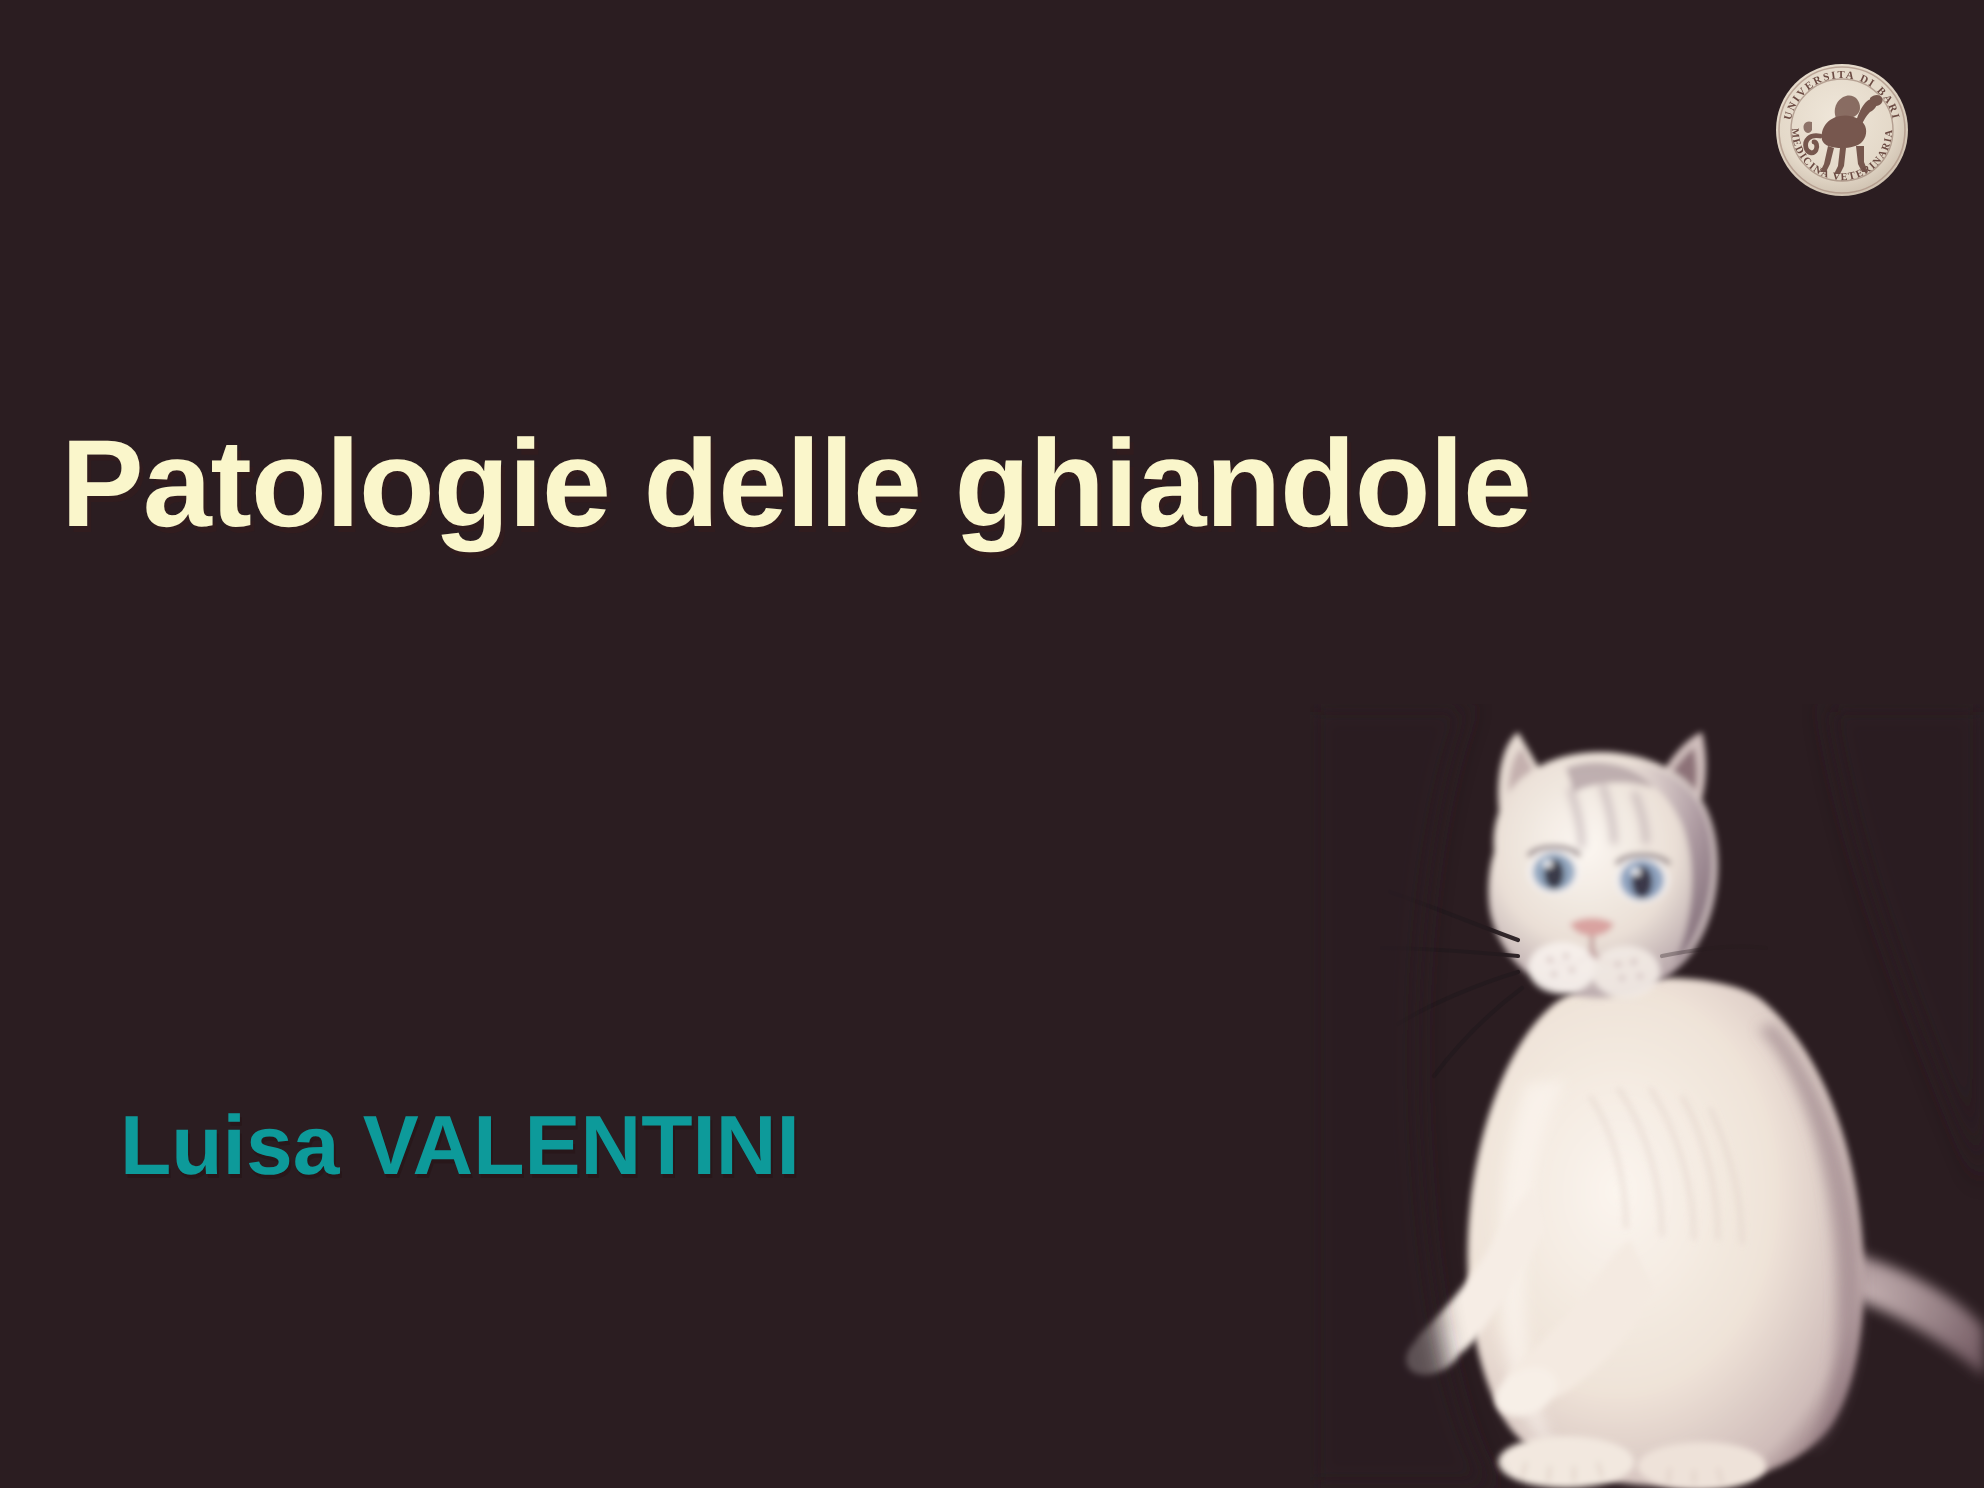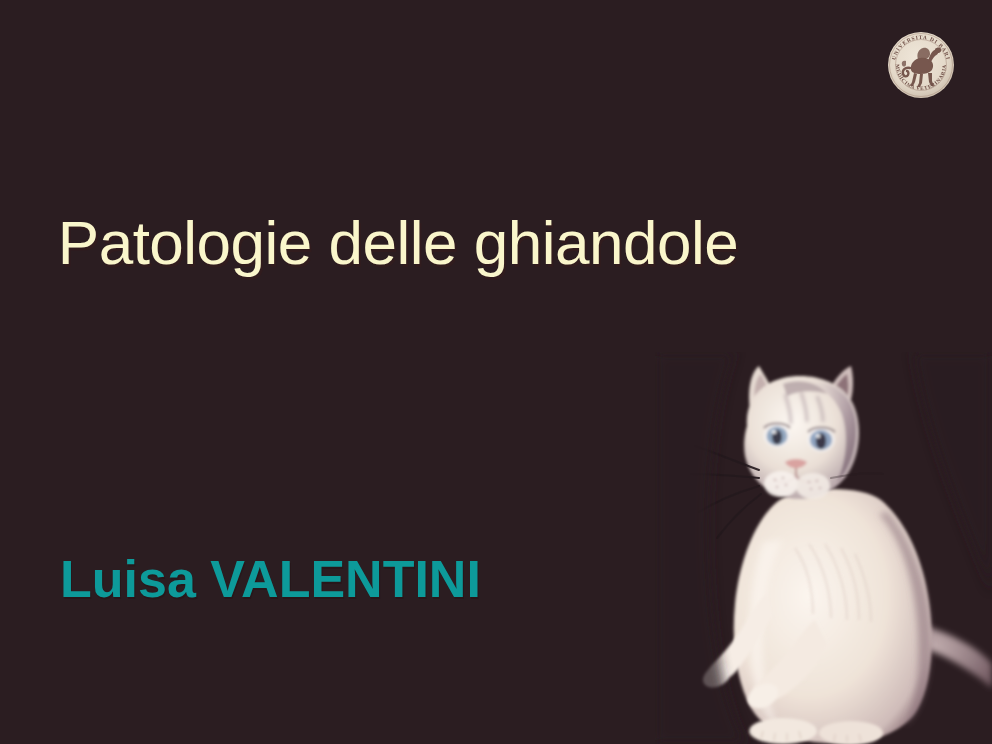--- a/index.html
+++ b/index.html
@@ -34,35 +34,35 @@
   }
   #cat-svg { display:block; width:337px; height:392px; }
 
   
   #title {
     position:absolute;
     left:0; top:208px;
     width:796px;
     text-align:center;
     font-size:62px;
-    font-weight:normal;
+    font-weight:bold;
     line-height:1.13;
     letter-spacing:-0.5px;
     color:#faf6cb;
     text-shadow:2px 3px 0 rgba(50,28,30,0.92);
     z-index:5;
   }
   #title .l1 { display:block; }
   #title .l2 { display:block; }
 
   
   #author {
     position:absolute;
     left:60px; top:549px;
-    font-size:52px;
+    font-size:42px;
     font-weight:bold;
     color:#0d9a9a;
     letter-spacing:0px;
     text-shadow:1px 2px 0 rgba(40,22,25,0.85);
     z-index:5;
     white-space:nowrap;
   }
 </style>
 </head>
 <body>

